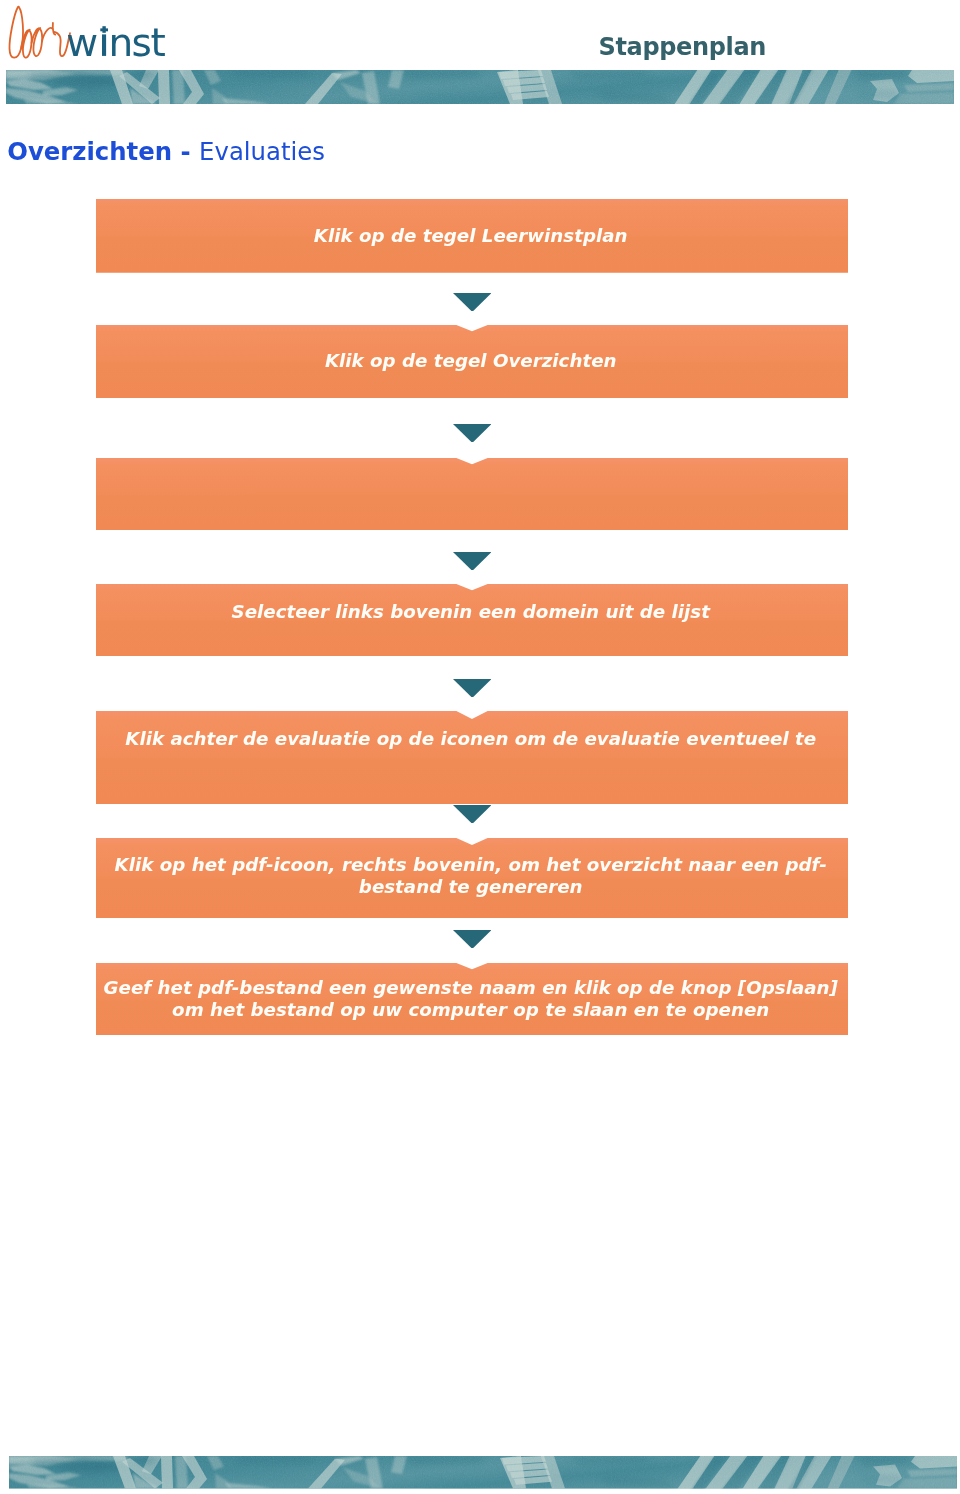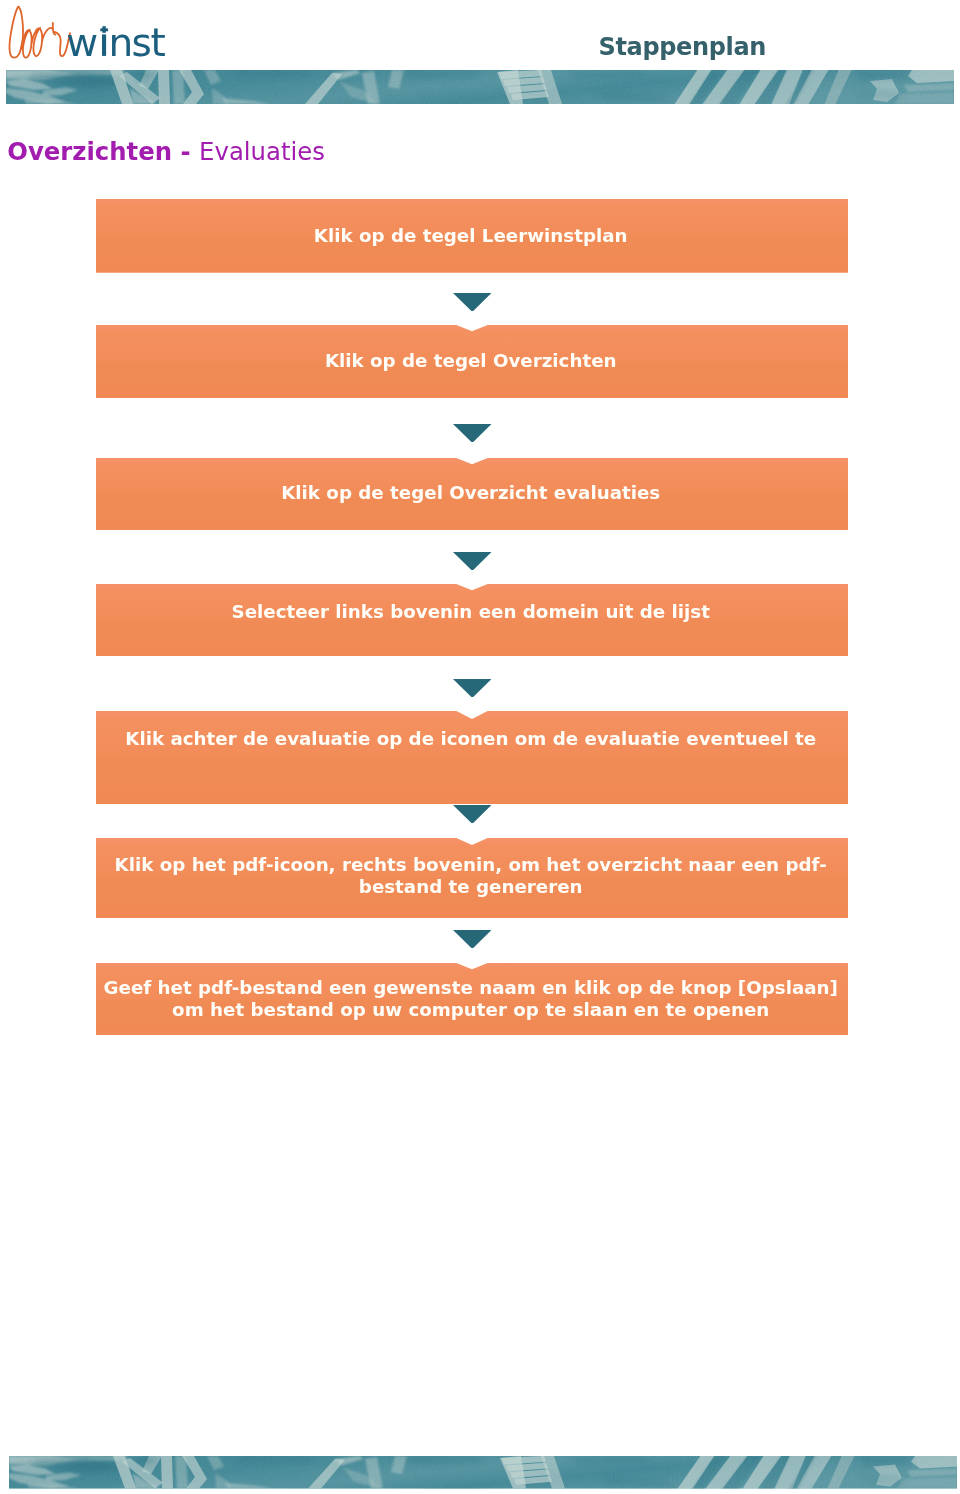--- a/index.html
+++ b/index.html
@@ -10,30 +10,30 @@
 
   
   .logo{position:absolute;left:0;top:0;width:200px;height:70px;}
   .header-title{position:absolute;left:0;top:33.1px;width:766px;text-align:right;
        font-size:24px;font-weight:bold;color:#35616B;line-height:28px;letter-spacing:-0.35px;white-space:nowrap;padding-right:16px;}
 
   .banner{position:absolute;left:6px;width:948px;display:block;}
   .banner-top{top:70px;height:34px;}
   .banner-bottom{top:1456px;height:32.5px;left:9px;}
 
-  .page-title{position:absolute;left:7.2px;top:138.2px;font-size:24.35px;color:#a21caf;
+  .page-title{position:absolute;left:7.2px;top:138.2px;font-size:24.35px;color:#1d4ed8;
        line-height:28px;white-space:nowrap;}
   .page-title .t-bold{font-weight:bold;}
 
   
   .flow{position:absolute;left:0;top:0;width:960px;height:1494px;}
   .step{position:absolute;left:96px;width:752px;}
   .step-bg{position:absolute;left:0;top:0;width:752px;height:100%;display:block;}
   .step-text{position:absolute;left:-1.3px;width:752px;text-align:center;color:#FFFDF7;
-       font-size:18.25px;font-weight:bold;line-height:22.3px;}
+       font-size:18.25px;font-weight:bold;line-height:22.3px;font-style:italic;}
   .arrow{position:absolute;left:452.7px;width:38.6px;height:18.6px;display:block;}
 </style>
 </head>
 <body>
 
 <div class="page">
 
   <svg class="logo" viewBox="0 0 200 70" aria-hidden="true">
     <g fill="none" stroke="#E0652B" stroke-width="1.8" stroke-linecap="round" stroke-linejoin="round">
       <path d="M17.9 7.0
@@ -115,23 +115,20 @@
             <linearGradient id="sg2" x1="0" y1="0" x2="0" y2="1">
               <stop offset="0" stop-color="#F5926A"></stop>
               <stop offset="0.10" stop-color="#F4905F"></stop>
               <stop offset="0.46" stop-color="#F28D5A"></stop>
               <stop offset="0.52" stop-color="#F18B56"></stop>
               <stop offset="1" stop-color="#F08954"></stop>
             </linearGradient>
           </defs>
         <path d="M0 0 H360.4 L376.0 6.3 L391.6 0 H752.0 V72.3 H0 Z" fill="url(#sg2)"></path>
       </svg>
-      <div class="step-text" style="top:24.40px">
-        <div>Klik op de tegel Overzicht evaluaties</div>
-      </div>
     </div>
     <div class="step" id="step-4" style="top:583.7px;height:72.6px">
       <svg class="step-bg" viewBox="0 0 752 72.6" preserveAspectRatio="none" aria-hidden="true">
         <defs>
             <linearGradient id="sg3" x1="0" y1="0" x2="0" y2="1">
               <stop offset="0" stop-color="#F5926A"></stop>
               <stop offset="0.10" stop-color="#F4905F"></stop>
               <stop offset="0.46" stop-color="#F28D5A"></stop>
               <stop offset="0.52" stop-color="#F18B56"></stop>
               <stop offset="1" stop-color="#F08954"></stop>

